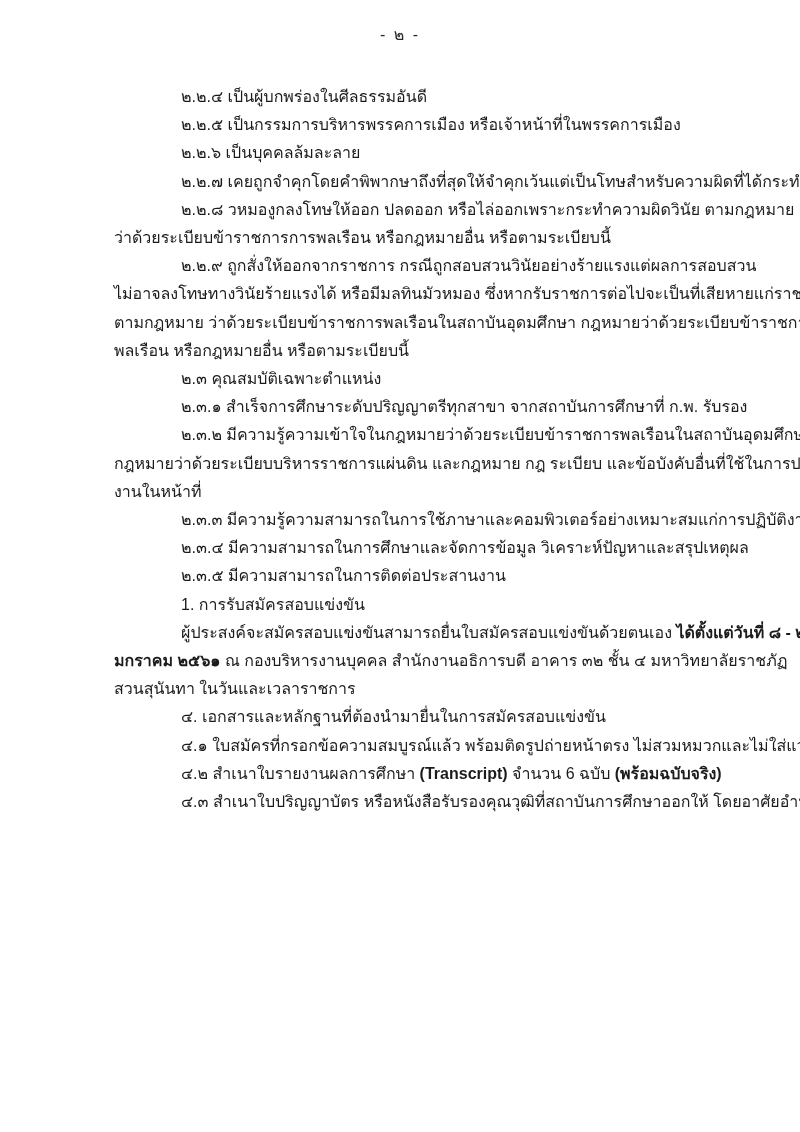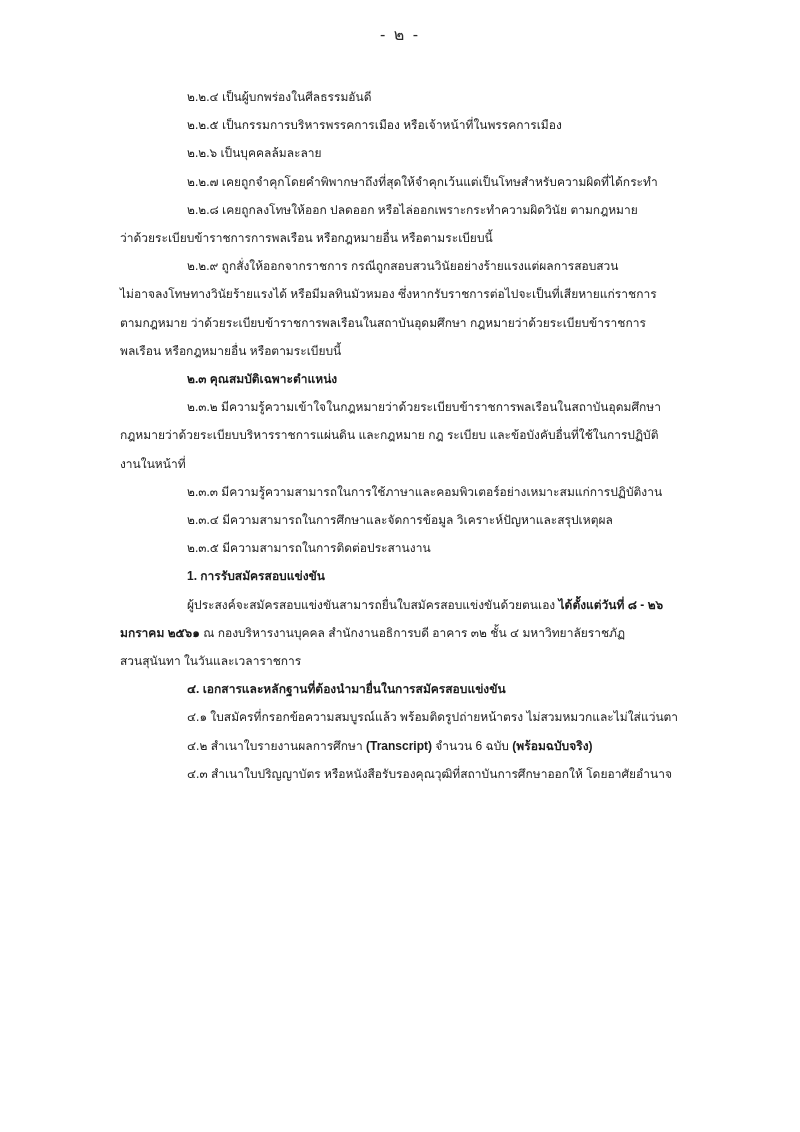--- a/index.html
+++ b/index.html
@@ -21,61 +21,62 @@
     top: 22px;
     left: 0;
     width: 100%;
     text-align: center;
     font-size: 16px;
     letter-spacing: 2px;
     color: #2a2a2a;
   }
   .body-text {
     position: absolute;
-    left: 120px;
+    left: 114px;
     top: 83px;
     width: 592px;
-    font-size: 12px;
+    font-size: 16px;
     line-height: 28.2px;
   }
   .line {
     white-space: nowrap;
     min-height: 28.2px;
   }
   .indent {
     padding-left: 67px;
   }
   .bold {
     font-weight: bold;
   }
   .heading {
-    font-weight: bold;
+    font-weight: normal;
   }
 </style>
 </head>
 <body>
 
 <div class="page">
 
   <div class="page-number">- ๒ -</div>
 
   <div class="body-text">
 
     <div class="line indent">๒.๒.๔ เป็นผู้บกพร่องในศีลธรรมอันดี</div>
     <div class="line indent">๒.๒.๕ เป็นกรรมการบริหารพรรคการเมือง หรือเจ้าหน้าที่ในพรรคการเมือง</div>
     <div class="line indent">๒.๒.๖ เป็นบุคคลล้มละลาย</div>
     <div class="line indent">๒.๒.๗ เคยถูกจำคุกโดยคำพิพากษาถึงที่สุดให้จำคุกเว้นแต่เป็นโทษสำหรับความผิดที่ได้กระทำ</div>
-    <div class="line indent">๒.๒.๘ เคยถูกลงโทษให้ออก ปลดออก หรือไล่ออกเพราะกระทำความผิดวินัย ตามกฎหมาย</div>
+    <div class="line indent">๒.๒.๘ วหมองูกลงโทษให้ออก ปลดออก หรือไล่ออกเพราะกระทำความผิดวินัย ตามกฎหมาย</div>
     <div class="line">ว่าด้วยระเบียบข้าราชการการพลเรือน หรือกฎหมายอื่น หรือตามระเบียบนี้</div>
     <div class="line indent">๒.๒.๙ ถูกสั่งให้ออกจากราชการ กรณีถูกสอบสวนวินัยอย่างร้ายแรงแต่ผลการสอบสวน</div>
     <div class="line">ไม่อาจลงโทษทางวินัยร้ายแรงได้ หรือมีมลทินมัวหมอง ซึ่งหากรับราชการต่อไปจะเป็นที่เสียหายแก่ราชการ</div>
     <div class="line">ตามกฎหมาย ว่าด้วยระเบียบข้าราชการพลเรือนในสถาบันอุดมศึกษา  กฎหมายว่าด้วยระเบียบข้าราชการ</div>
     <div class="line">พลเรือน หรือกฎหมายอื่น หรือตามระเบียบนี้</div>
 
     <div class="line indent heading">๒.๓ คุณสมบัติเฉพาะตำแหน่ง</div>
+    <div class="line indent">๒.๓.๑ สำเร็จการศึกษาระดับปริญญาตรีทุกสาขา จากสถาบันการศึกษาที่ ก.พ. รับรอง</div>
     <div class="line indent">๒.๓.๒ มีความรู้ความเข้าใจในกฎหมายว่าด้วยระเบียบข้าราชการพลเรือนในสถาบันอุดมศึกษา</div>
     <div class="line">กฎหมายว่าด้วยระเบียบบริหารราชการแผ่นดิน และกฎหมาย กฎ ระเบียบ และข้อบังคับอื่นที่ใช้ในการปฏิบัติ</div>
     <div class="line">งานในหน้าที่</div>
     <div class="line indent">๒.๓.๓ มีความรู้ความสามารถในการใช้ภาษาและคอมพิวเตอร์อย่างเหมาะสมแก่การปฏิบัติงาน</div>
     <div class="line indent">๒.๓.๔ มีความสามารถในการศึกษาและจัดการข้อมูล วิเคราะห์ปัญหาและสรุปเหตุผล</div>
     <div class="line indent">๒.๓.๕ มีความสามารถในการติดต่อประสานงาน</div>
 
     <div class="line indent heading">1. การรับสมัครสอบแข่งขัน</div>
     <div class="line indent"><span>ผู้ประสงค์จะสมัครสอบแข่งขันสามารถยื่นใบสมัครสอบแข่งขันด้วยตนเอง </span><span class="bold">ได้ตั้งแต่วันที่ ๘ - ๒๖</span></div>
     <div class="line"><span class="bold">มกราคม ๒๕๖๑</span><span> ณ กองบริหารงานบุคคล สำนักงานอธิการบดี อาคาร ๓๒ ชั้น ๔ มหาวิทยาลัยราชภัฏ</span></div>

